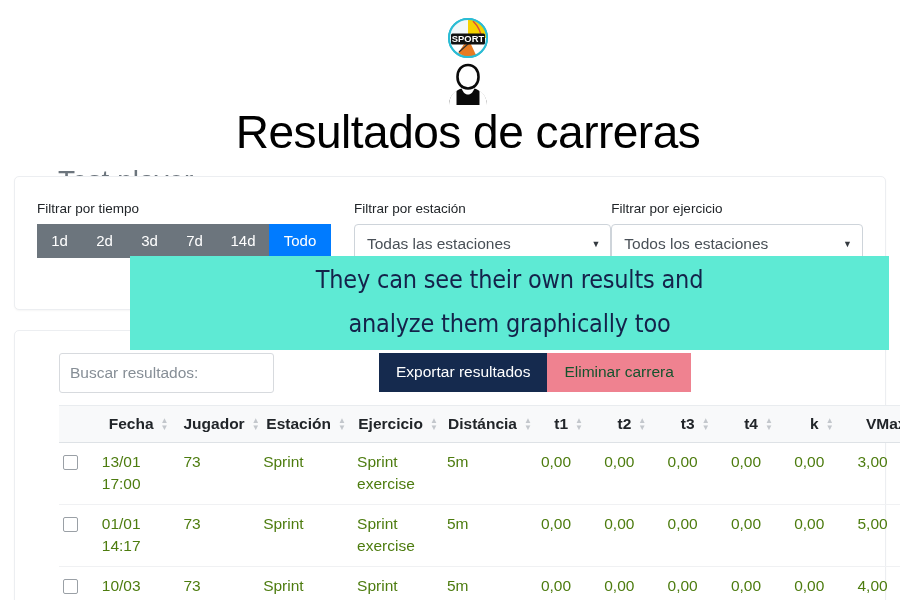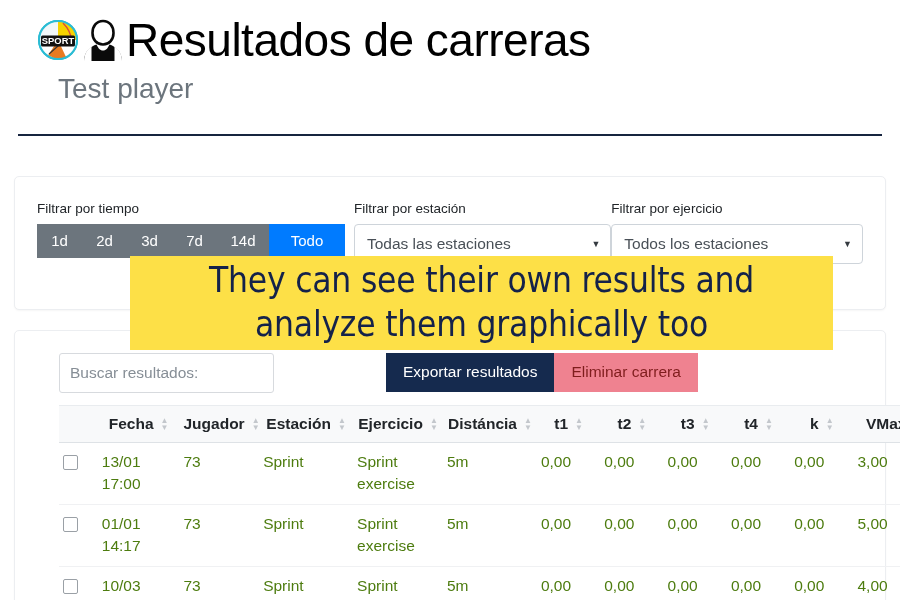--- a/index.html
+++ b/index.html
@@ -11,20 +11,21 @@
     font-family: "Liberation Sans", sans-serif;
     color: #212529;
   }
   .page { position: relative; width: 900px; height: 600px; }
 
   
   .header-row {
     display: flex;
     align-items: center;
     padding: 16px 0 0 36px;
+    flex-direction: column;
   }
   .sport-logo {
     width: 44px; height: 44px;
     flex: 0 0 44px;
     position: relative;
     background: #ffffff;
   }
   .sport-logo svg { display: block; }
   .person-icon { width: 46px; height: 48px; flex: 0 0 46px; }
   .person-icon svg { display: block; }
@@ -83,21 +84,21 @@
     border: none;
     font-size: 15px;
     font-family: inherit;
     padding: 7px 0;
     width: 45px;
     text-align: center;
     line-height: 1.35;
     cursor: pointer;
   }
   .tbtn.wide { width: 52px; }
-  .tbtn.active { background: #007bff; width: 76px; }
+  .tbtn.active { background: #007bff; width: 62px; }
   .select-wrap { position: relative; width: 100%; }
   .fselect {
     width: 100%;
     font-size: 15.5px;
     font-family: inherit;
     color: #495057;
     background: #ffffff;
     border: 1px solid #ced4da;
     border-radius: 4px;
     padding: 8px 26px 8px 12px;
@@ -113,21 +114,21 @@
     pointer-events: none;
     color: #343a40;
     font-size: 9px;
   }
 
   
   .toolbar {
     display: flex;
     align-items: flex-start;
     padding: 22px 0 0 44px;
-    gap: 12px;
+    gap: 5px;
   }
   .search-input {
     width: 215px;
     font-size: 15.5px;
     font-family: inherit;
     color: #495057;
     background: #ffffff;
     border: 1px solid #d7dade;
     border-radius: 3px;
     padding: 8px 10px;
@@ -140,21 +141,21 @@
     color: #ffffff;
     border: none;
     font-family: inherit;
     font-size: 15.5px;
     padding: 9px 17px;
     cursor: pointer;
     line-height: 1.35;
   }
   .btn-delete {
     background: #ef8290;
-    color: #7f1d1d;
+    color: #14532d;
     border: none;
     font-family: inherit;
     font-size: 15.5px;
     padding: 9px 17px;
     cursor: pointer;
     line-height: 1.35;
   }
 
   
   .tbl-wrap { padding: 12px 0 0 44px; width: 100%; }
@@ -215,25 +216,25 @@
   col.c-eje   { width: 88px; }
   col.c-dist  { width: 92px; }
   col.c-t     { width: 62px; }
   col.c-k     { width: 62px; }
   col.c-vmax  { width: 64px; }
 
   
   .annotation {
     position: absolute;
     left: 130px; top: 256px;
-    width: 703px;
-    background: #fde047;
+    width: 759px;
+    background: #5eead4;
     color: #14224a;
     font-family: "DejaVu Sans Condensed", "Liberation Sans Narrow", "Liberation Sans", sans-serif;
-    font-size: 35px;
+    font-size: 25px;
     line-height: 44px;
     text-align: center;
     padding: 2px 0 4px 0;
     z-index: 50;
     letter-spacing: -0.2px;
   }
   .annotation .ln { display: block; white-space: nowrap; }
 </style>
 </head>
 <body>

